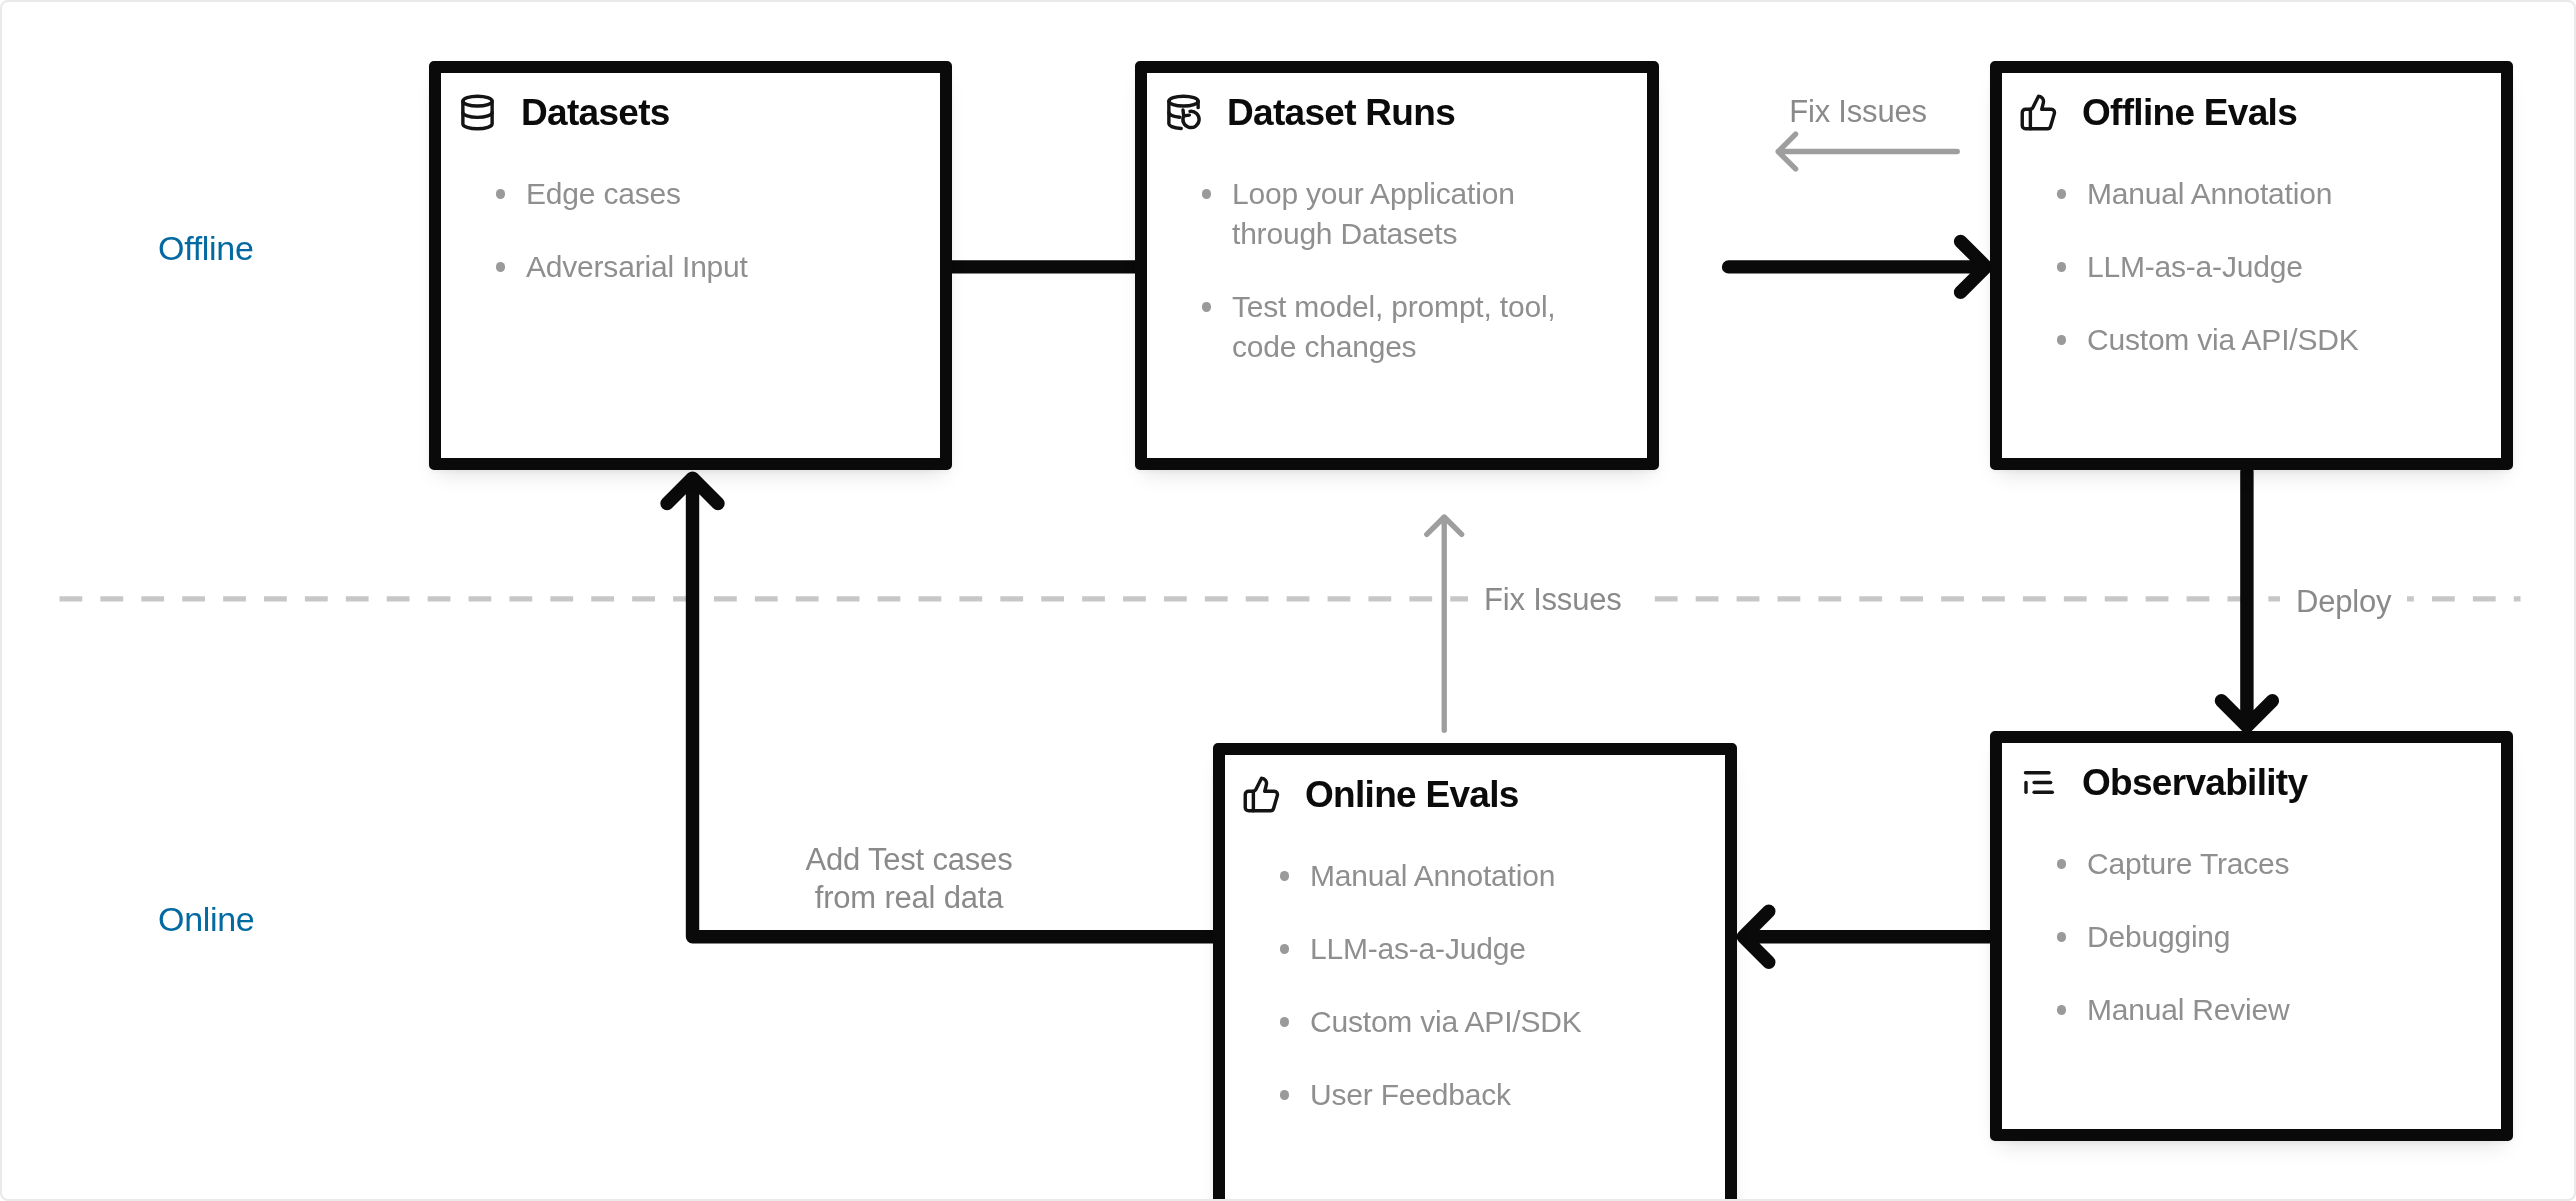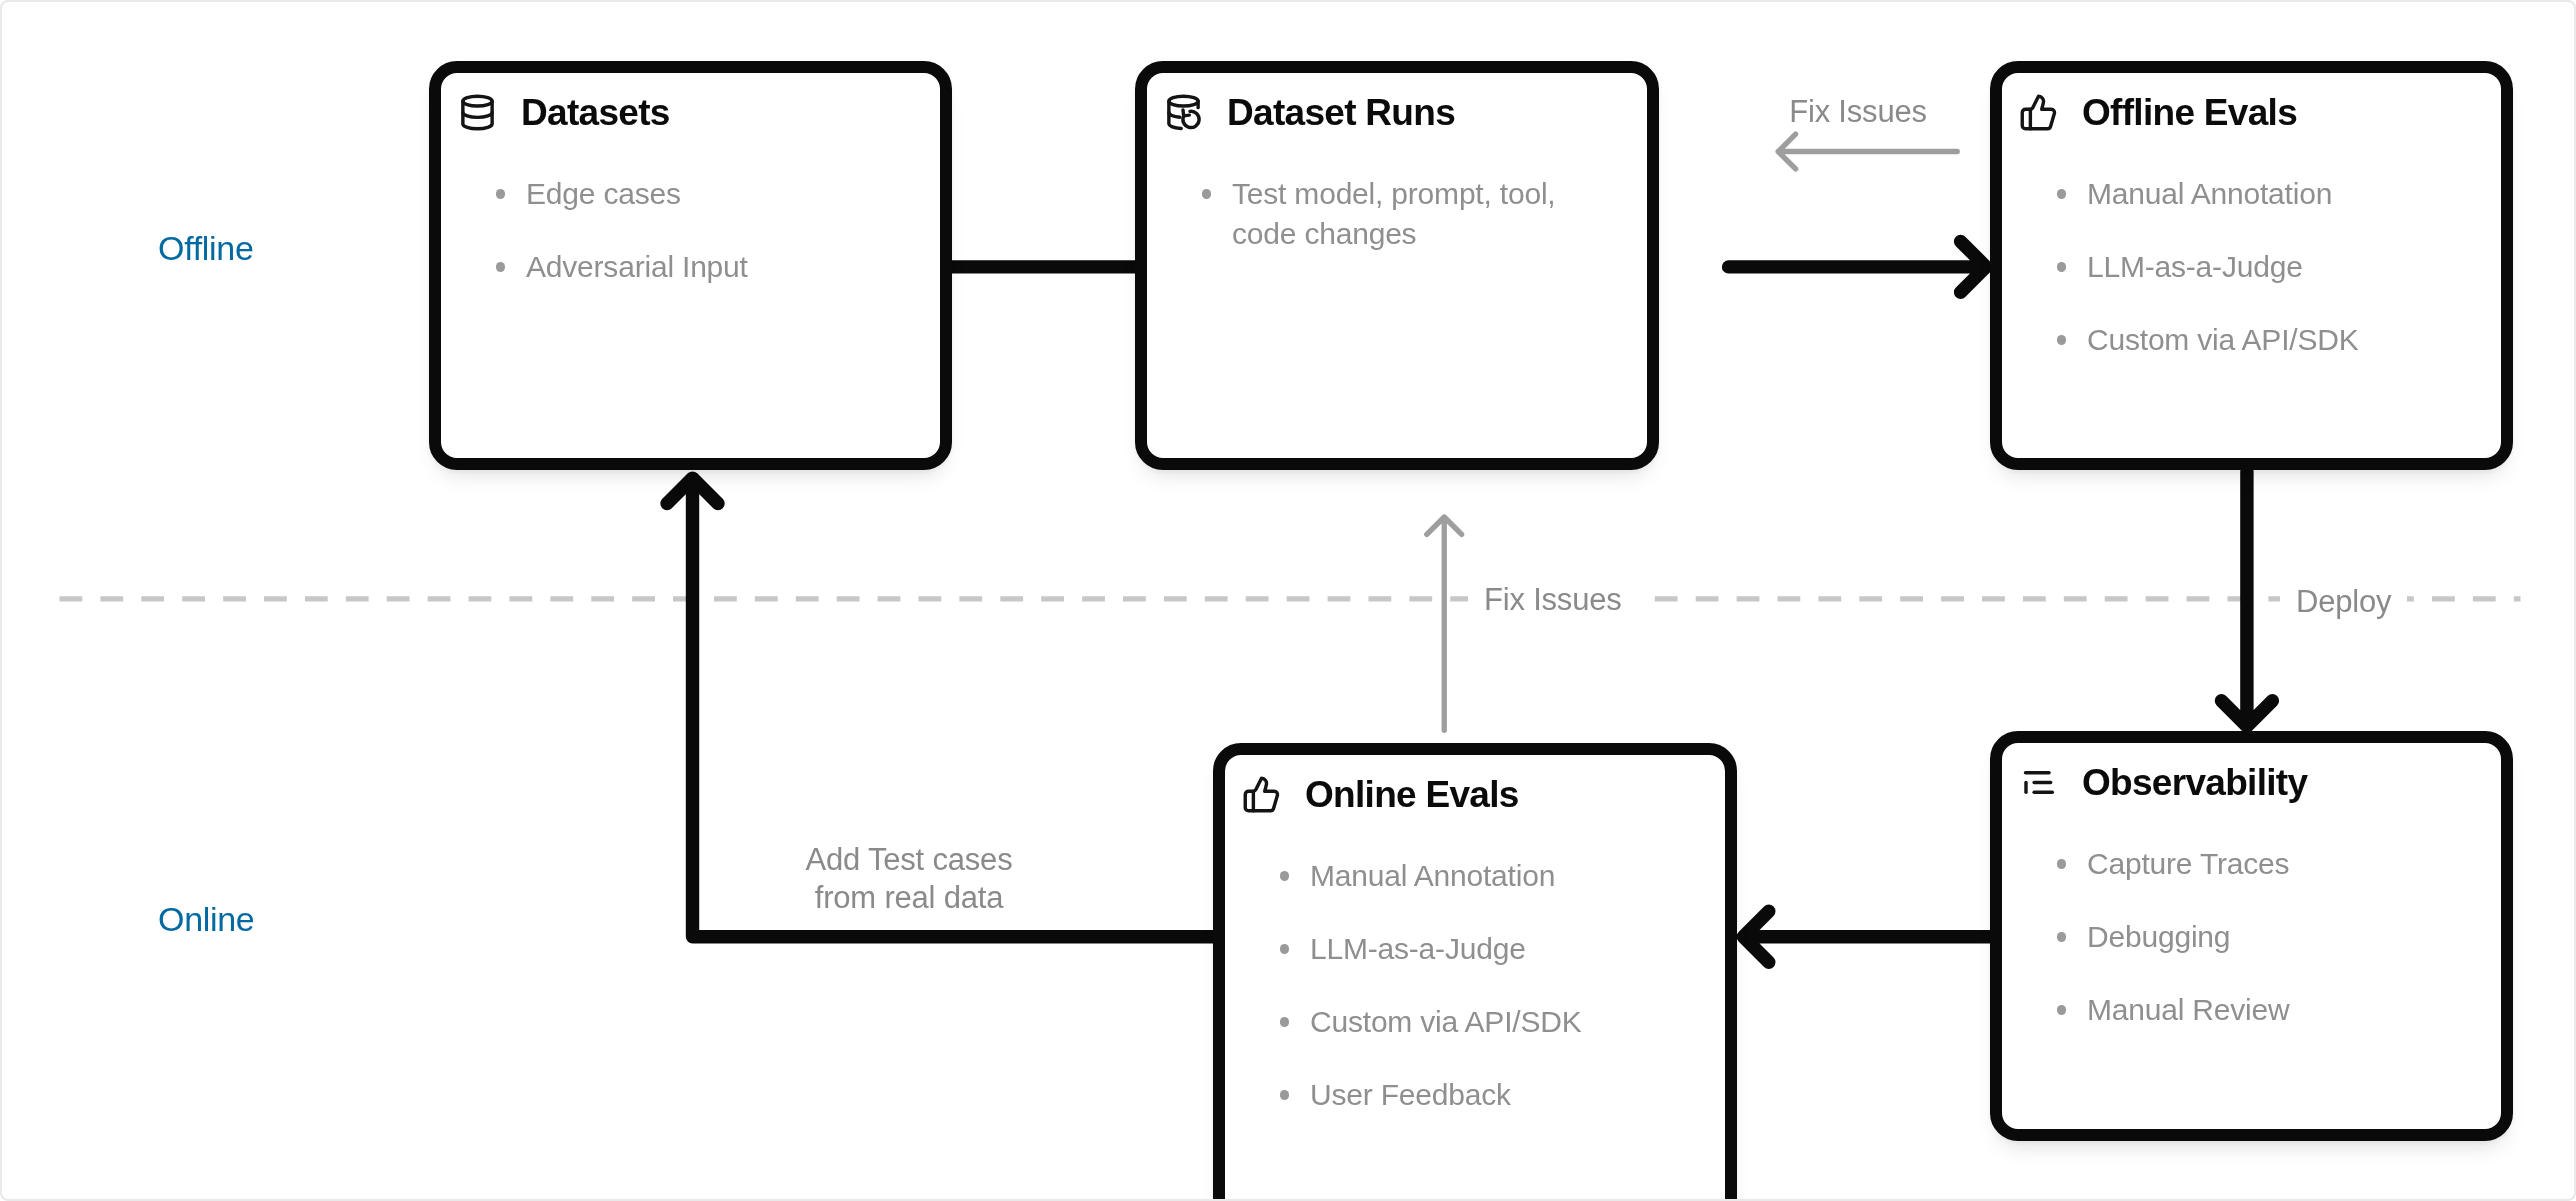--- a/index.html
+++ b/index.html
@@ -4,21 +4,21 @@
 <style>
   html,body{margin:0;padding:0;background:#ffffff;}
   .canvas{
     position:relative;width:2576px;height:1201px;box-sizing:border-box;
     background:#ffffff;border:2px solid #e9e9e9;border-radius:8px;overflow:hidden;
     font-family:"Liberation Sans","DejaVu Sans",sans-serif;
   }
   .overlay{position:absolute;left:0;top:0;width:2576px;height:1201px;z-index:1;}
   .box{
     position:absolute;z-index:2;box-sizing:border-box;background:#ffffff;
-    border:12.7px solid #0a0a0a;border-radius:28px;
+    border:12.7px solid #0a0a0a;border-radius:5px;
     box-shadow:0 13.4px 21.5px -9.4px rgba(0,0,0,.13),0 2px 5.4px rgba(0,0,0,.04);
     padding:16px 24px 0 17px;
   }
   .box-header{display:flex;align-items:center;height:47px;}
   .icon{width:39px;height:39px;flex:0 0 39px;color:#141414;}
   .icon svg{width:100%;height:100%;display:block;}
   .box-title{
     margin-left:24px;font-size:37px;font-weight:bold;color:#0b0b0b;
     letter-spacing:-0.7px;white-space:nowrap;
   }
@@ -94,20 +94,21 @@
           <path d="M3 5v14a9 3 0 0 0 7.6 2.85"></path>
           <path d="M21 5v4"></path>
           <path d="M3 12a9 3 0 0 0 6.7 2.9"></path>
           <path d="M12.1 14.1 A5 5 0 1 0 16 11.3"></path>
           <path d="M11.7 10.5 l.4 3.6 3.5-.5"></path>
         </svg>
       </span>
       <span class="box-title">Dataset Runs</span>
     </div>
     <ul class="box-list">
+      <li>Loop your Application through Datasets</li>
       <li>Test model, prompt, tool, code changes</li>
     </ul>
   </div>
 
   <div class="box" style="left:1988px;top:59px;width:523px;height:409px;">
     <div class="box-header">
       <span class="icon">
         <svg viewBox="0 0 24 24" stroke="currentColor" stroke-width="2.1" fill="none" stroke-linecap="round" stroke-linejoin="round">
           <path d="M7 10v12"></path>
           <path d="M15 5.88 14 10h5.83a2 2 0 0 1 1.92 2.56l-2.33 8A2 2 0 0 1 17.5 22H4a2 2 0 0 1-2-2v-8a2 2 0 0 1 2-2h2.76a2 2 0 0 0 1.79-1.11L12 2a3.13 3.13 0 0 1 3 3.88Z"></path>

